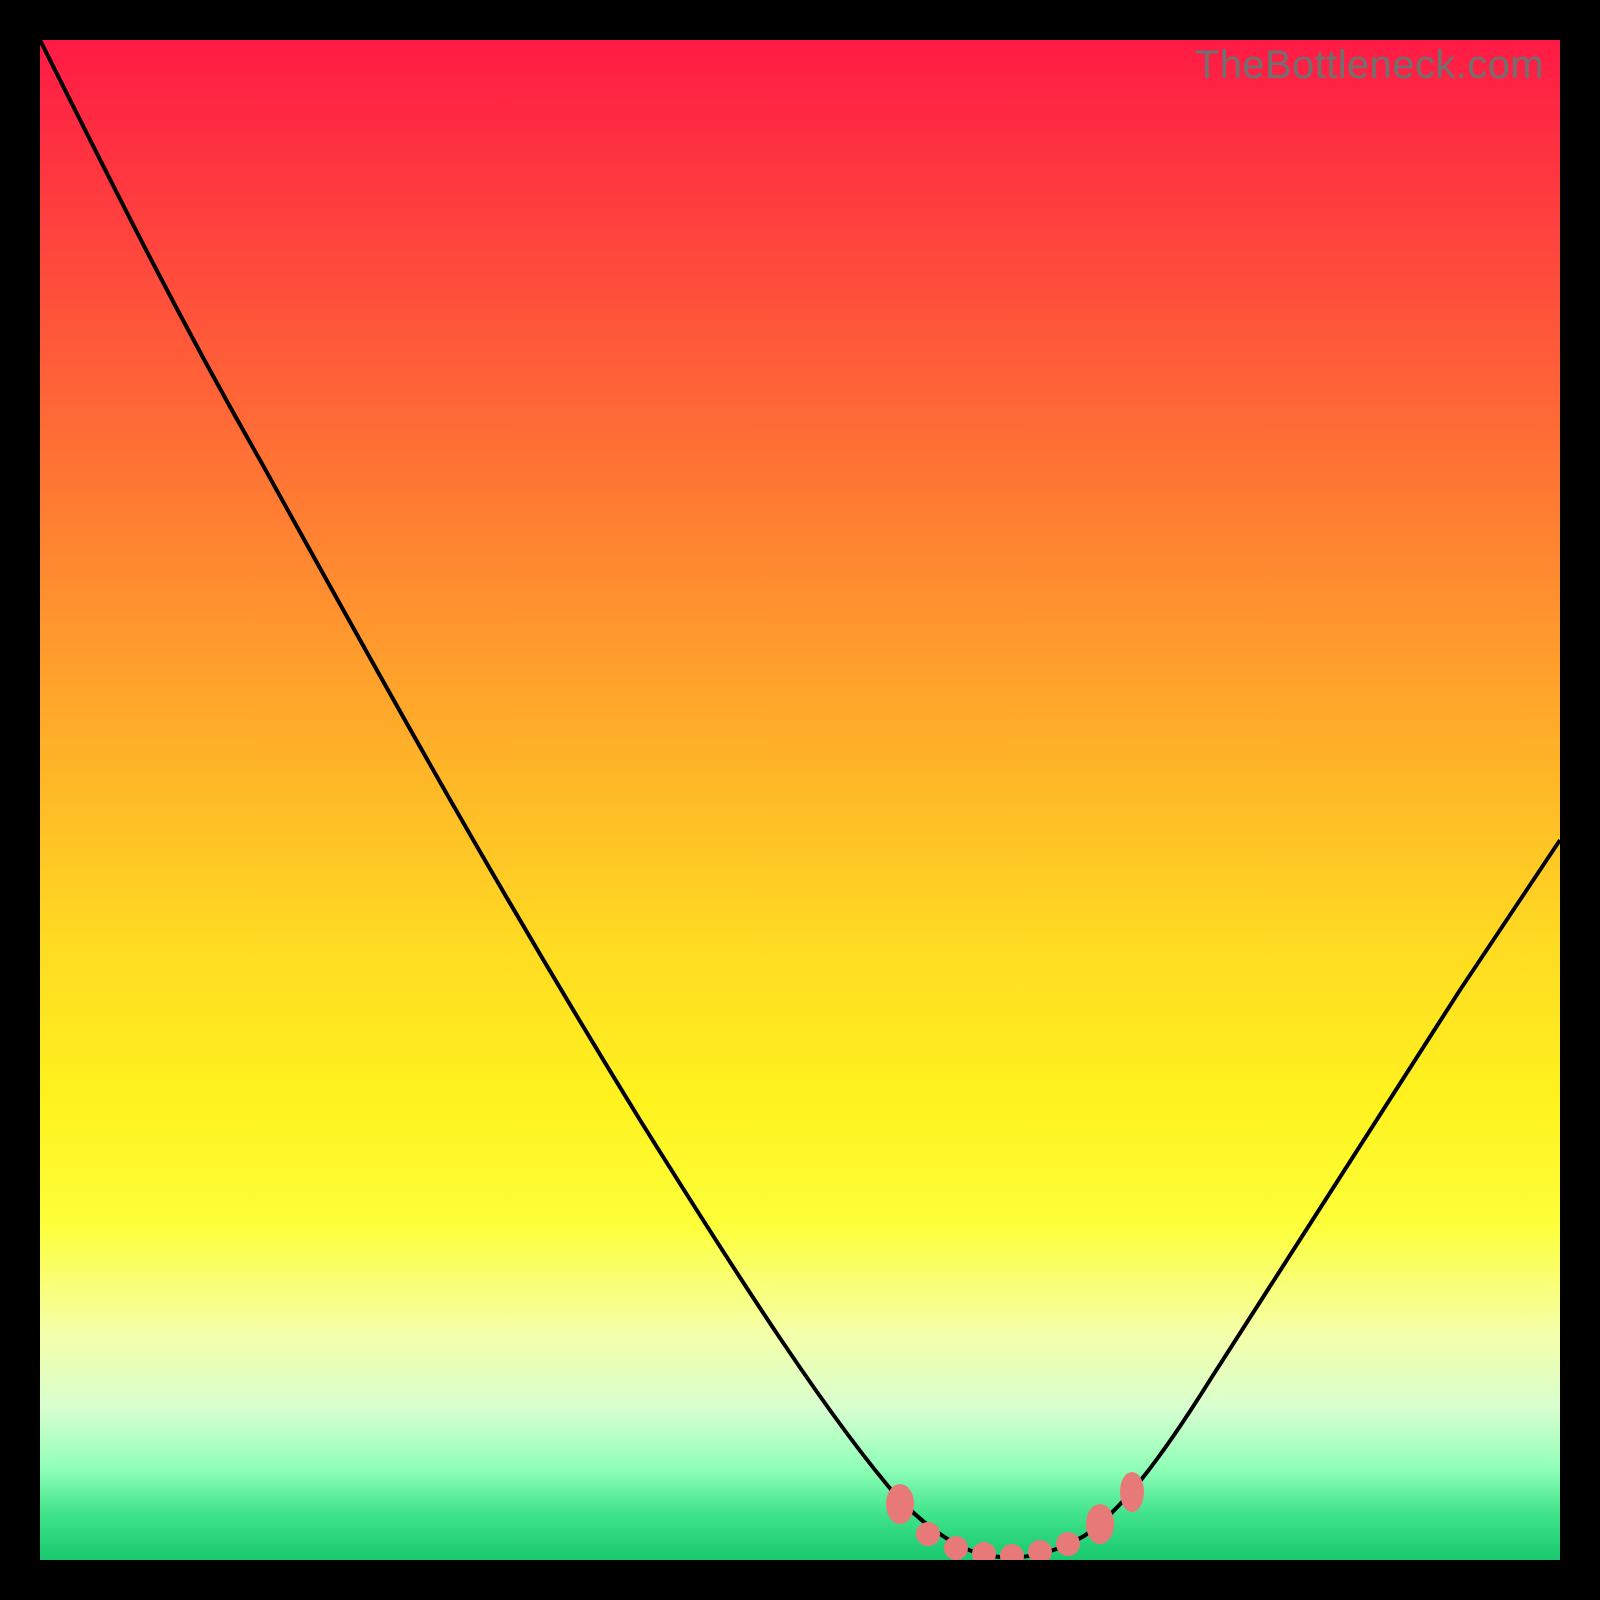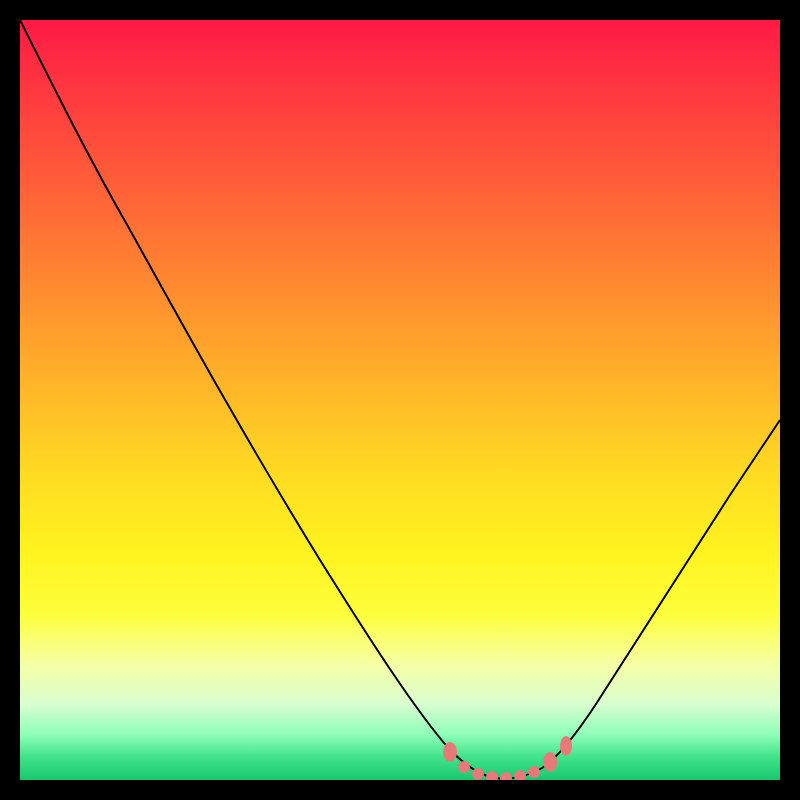--- a/index.html
+++ b/index.html
@@ -67,20 +67,21 @@
   }
   .dot-oval {
     fill: #e77a78;
   }
 </style>
 </head>
 <body>
 
 <div class="frame">
   <div class="plot">
+    <div class="watermark">TheBottleneck.com</div>
 
     <svg class="curve" viewBox="0 0 760 760" preserveAspectRatio="none">
 
       <path class="curve-line" d="M 0 0
                C 40 80, 70 140, 110 210
                C 160 300, 220 410, 300 540
                C 350 620, 395 690, 430 730
                C 448 748, 462 756, 475 758
                C 490 760, 505 758, 522 748
                C 540 736, 560 710, 585 670

